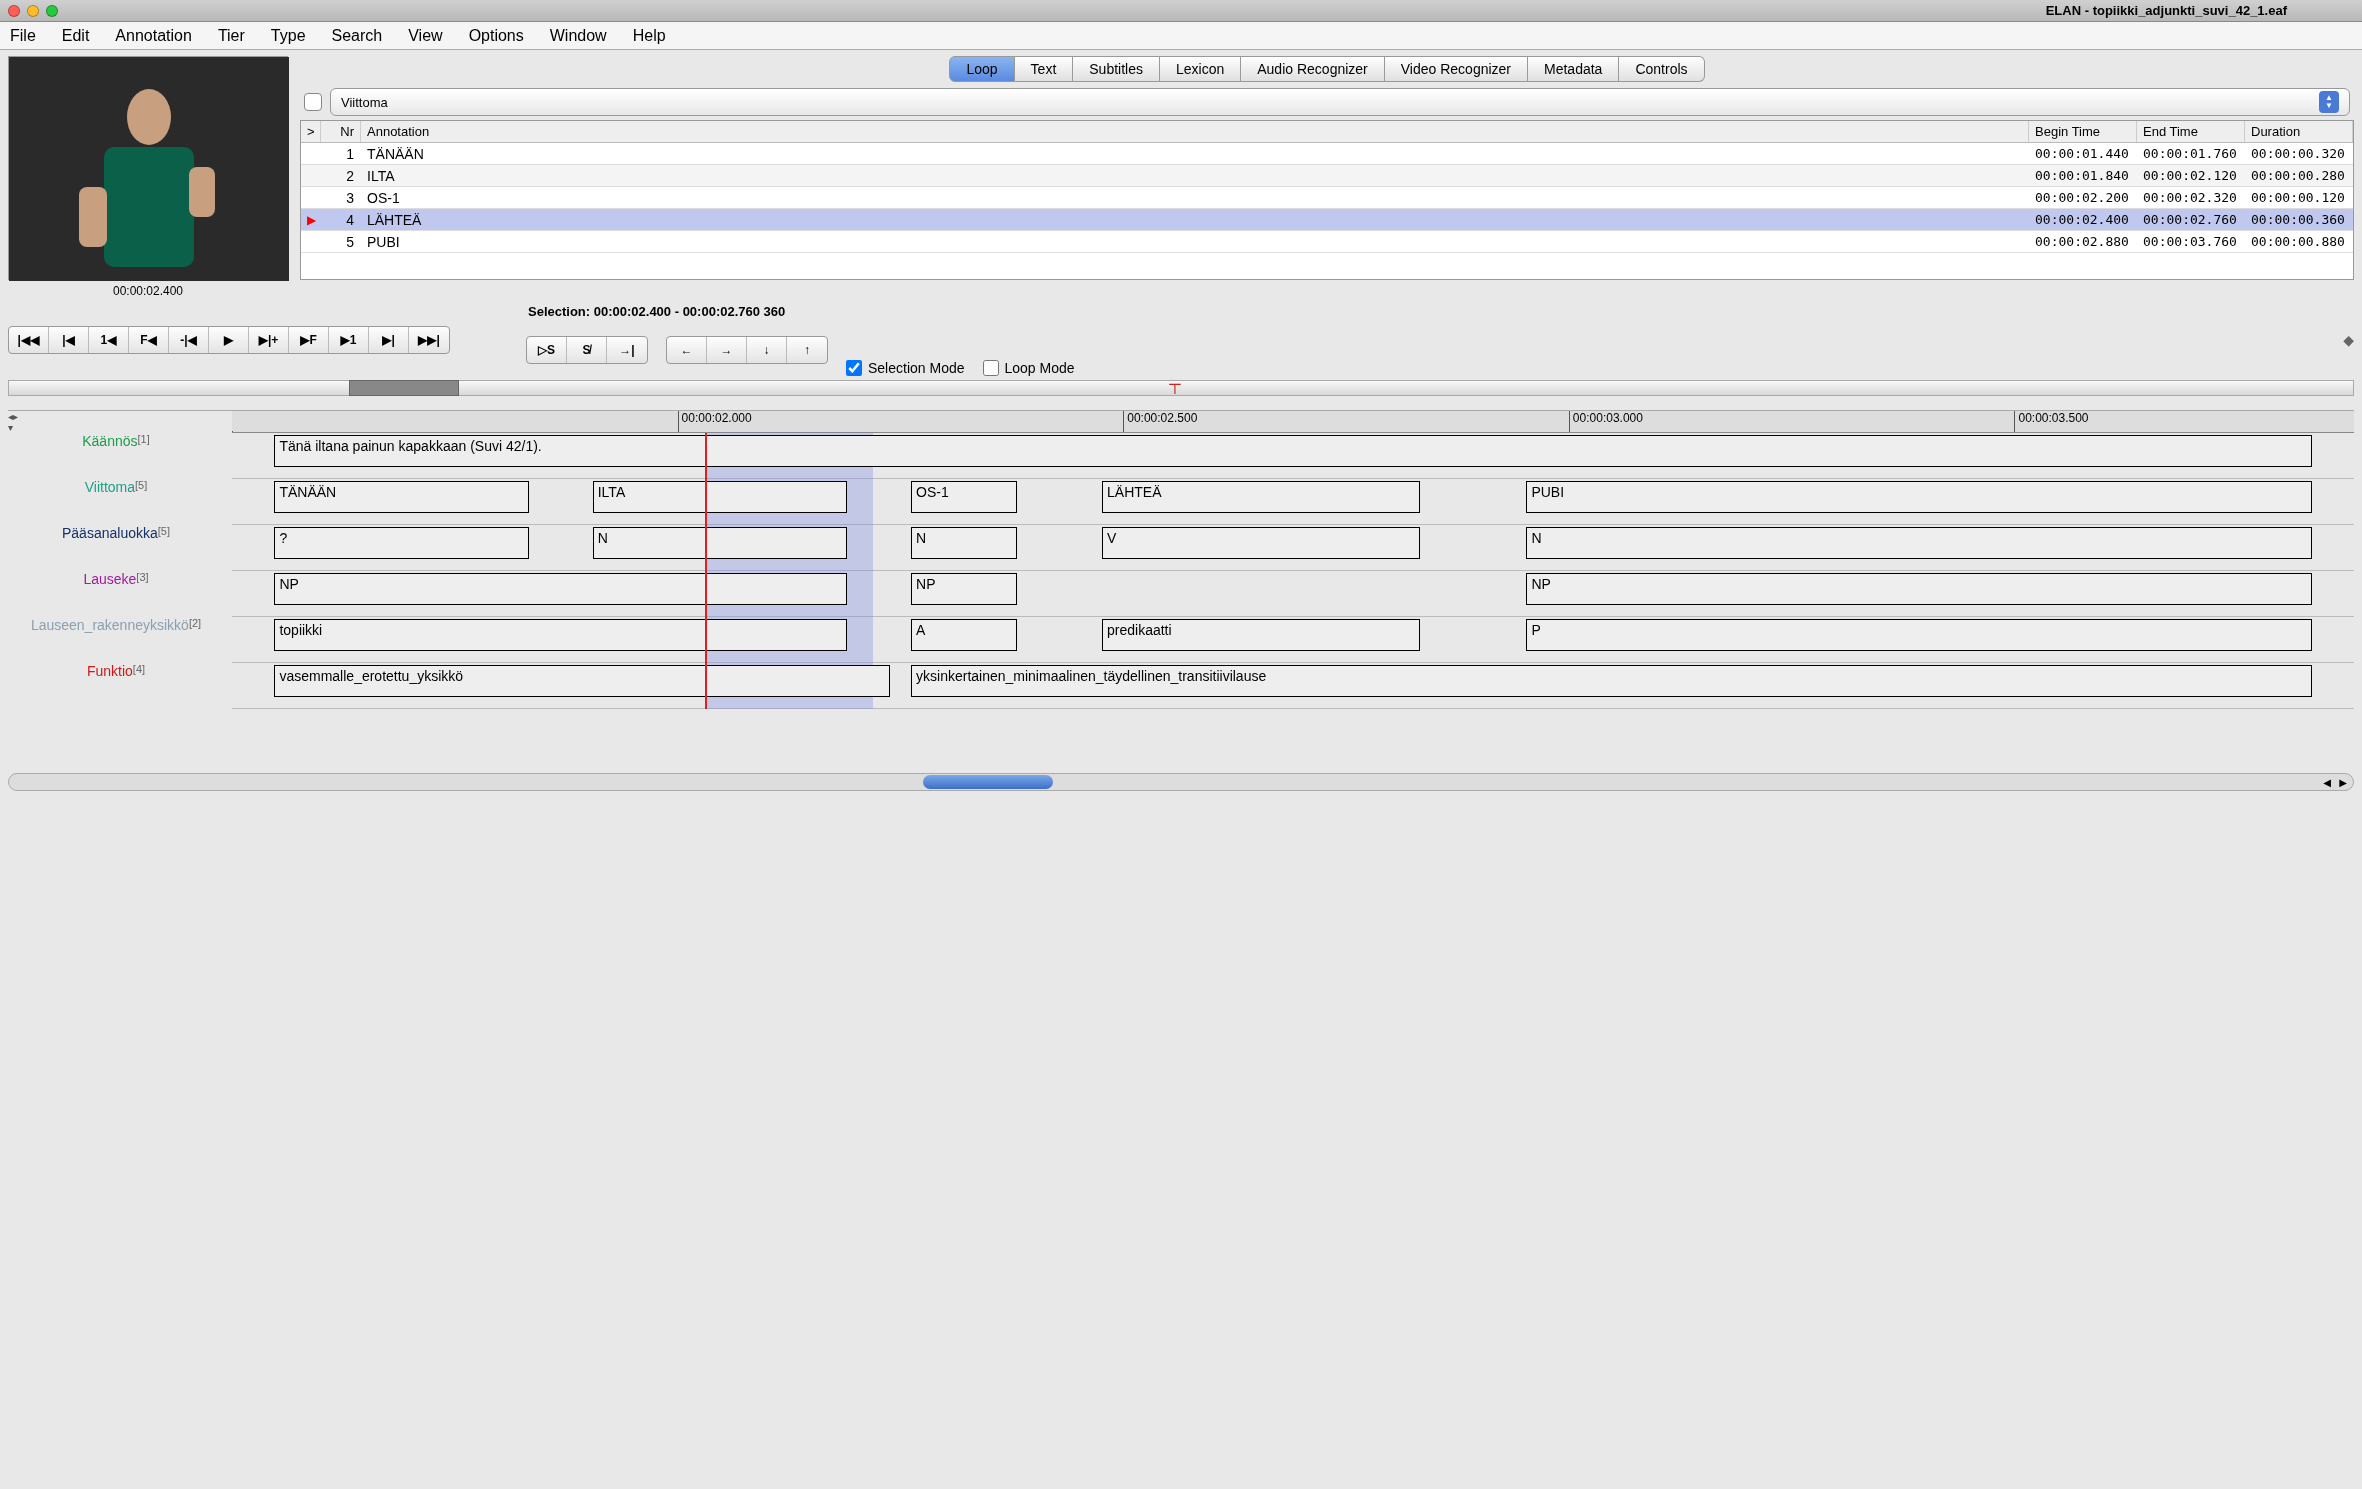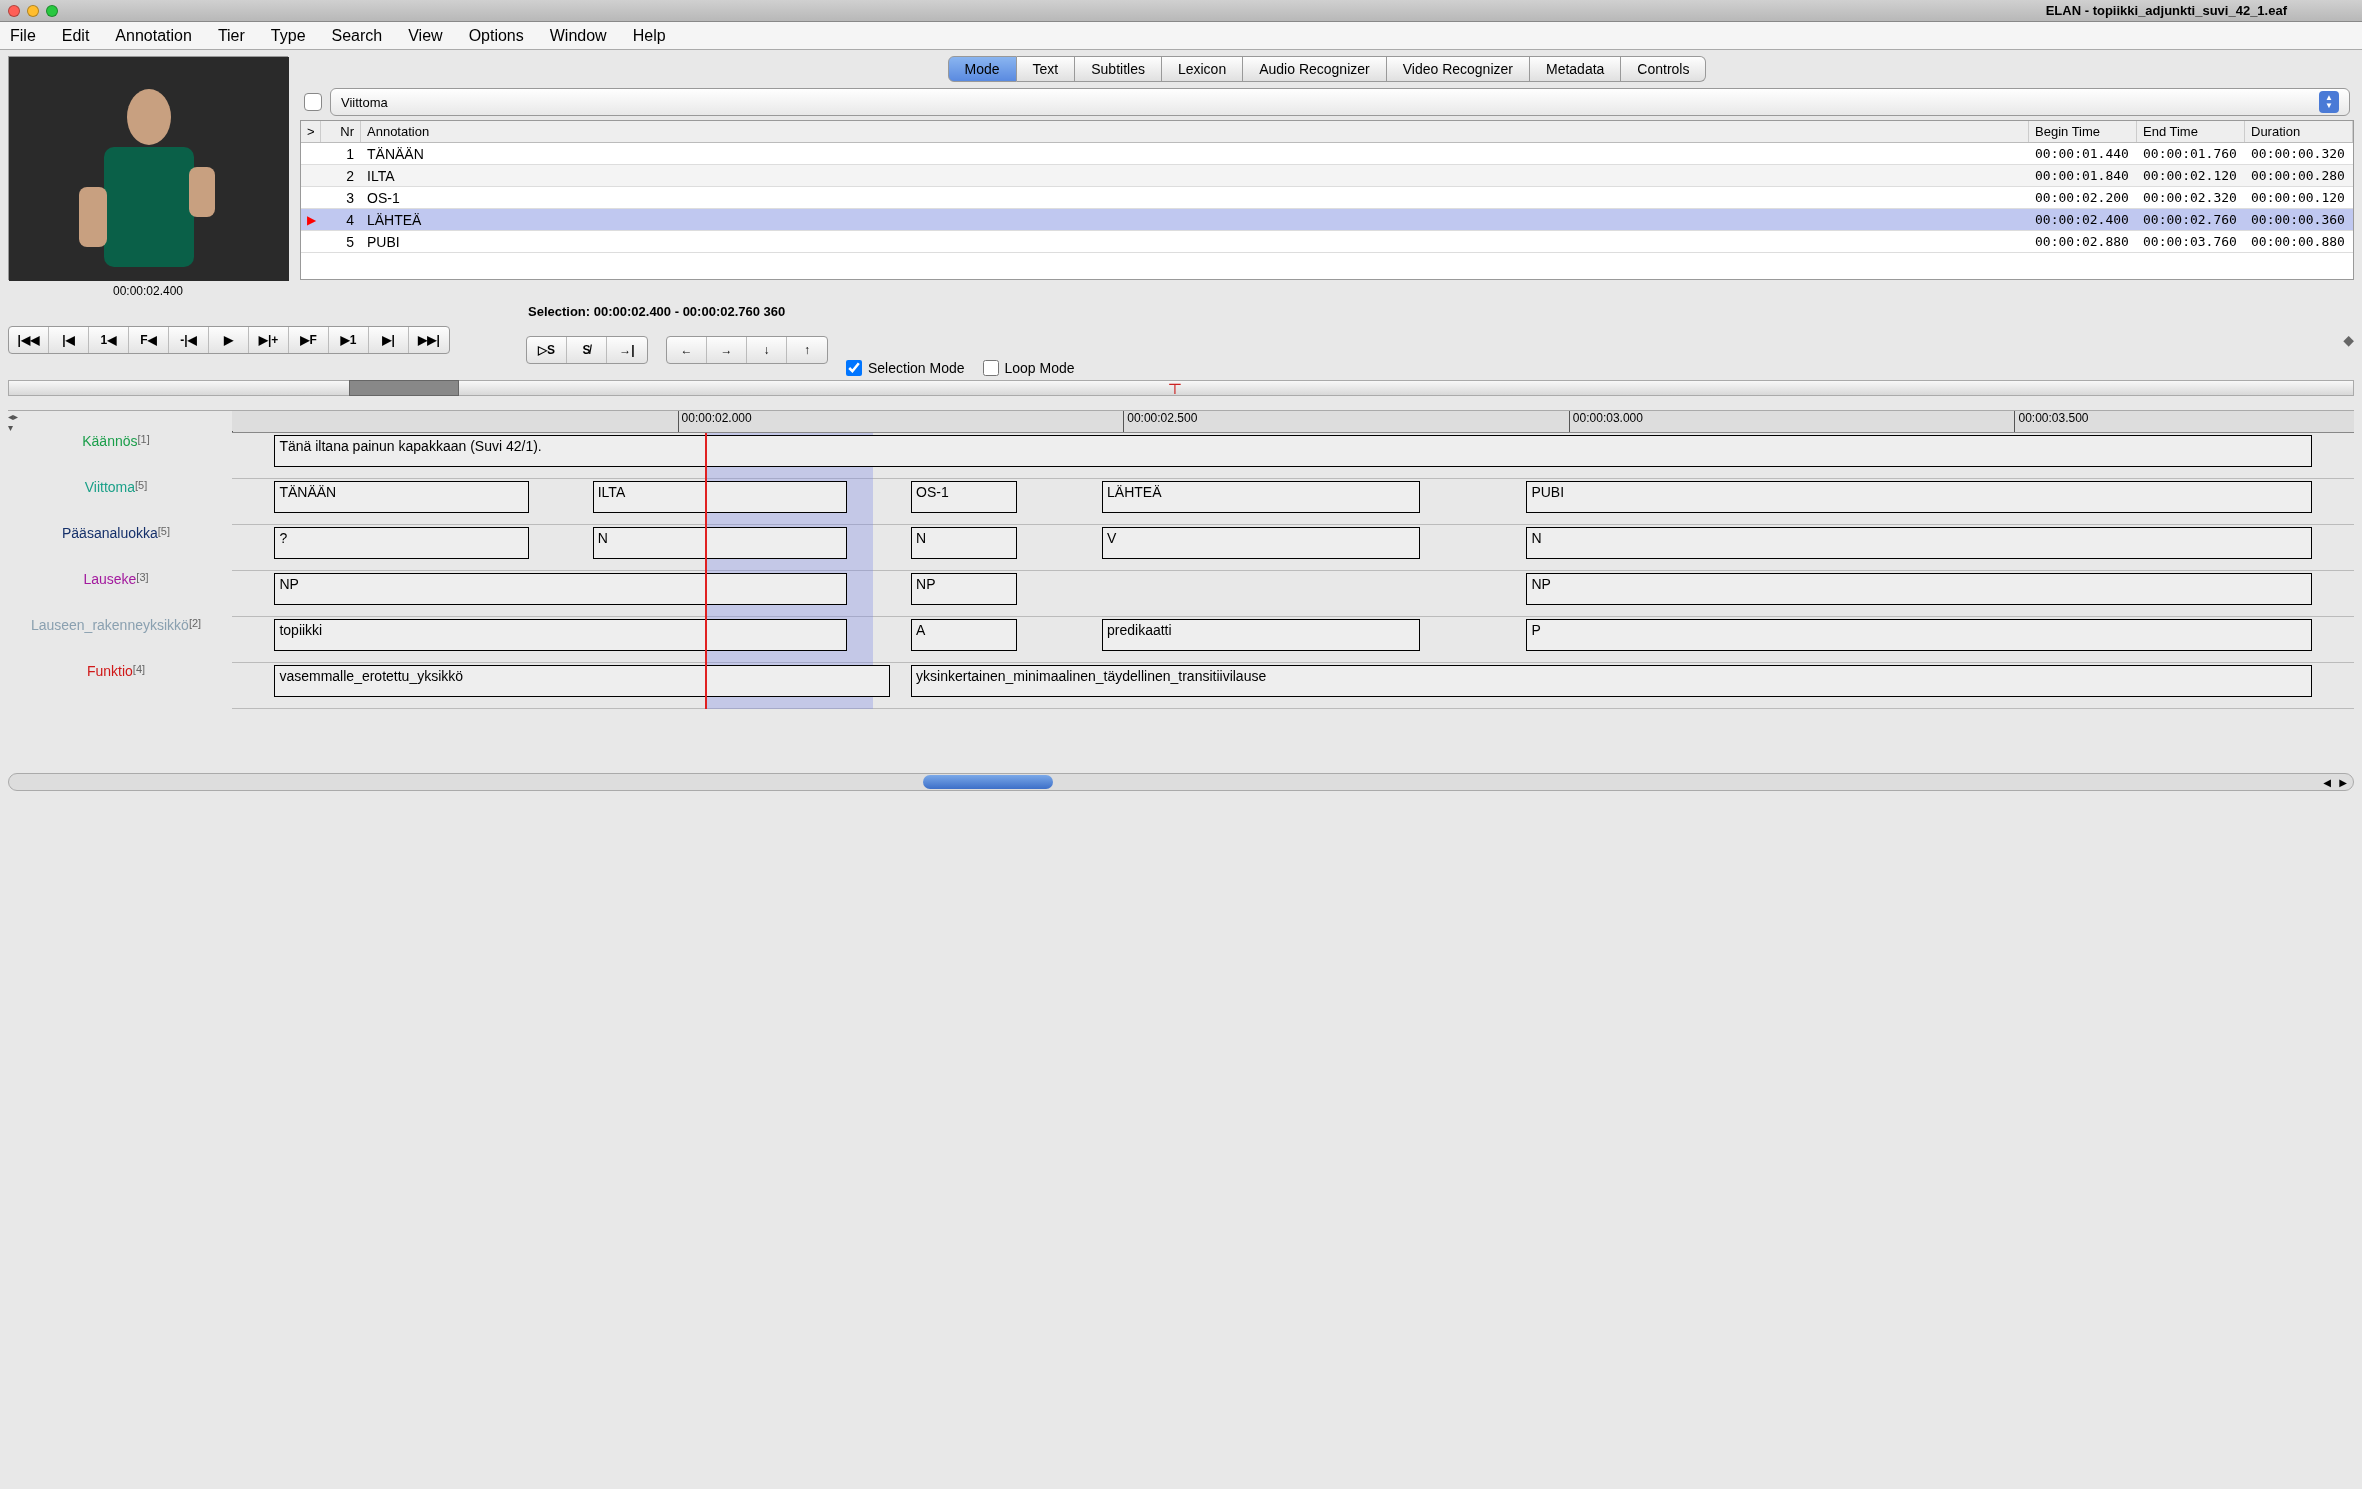--- a/index.html
+++ b/index.html
@@ -127,21 +127,21 @@
           <rect x="95" y="90" width="90" height="120" fill="#0a6048" rx="10"></rect>
           <rect x="70" y="130" width="28" height="60" fill="#c8a080" rx="8"></rect>
           <rect x="180" y="110" width="26" height="50" fill="#c8a080" rx="8"></rect>
         </svg>
     </div>
     <div class="video-time">00:00:02.400</div>
   </div>
 
   <div class="right-col">
     <div class="tabs" id="tabs">
-        <div class="tab active">Mode</div>
+        <div class="tab active">Loop</div>
         <div class="tab">Text</div>
         <div class="tab">Subtitles</div>
         <div class="tab">Lexicon</div>
         <div class="tab">Audio Recognizer</div>
         <div class="tab">Video Recognizer</div>
         <div class="tab">Metadata</div>
         <div class="tab">Controls</div>
       </div>
     <div class="tier-select-row">
       <div class="chk"></div>

